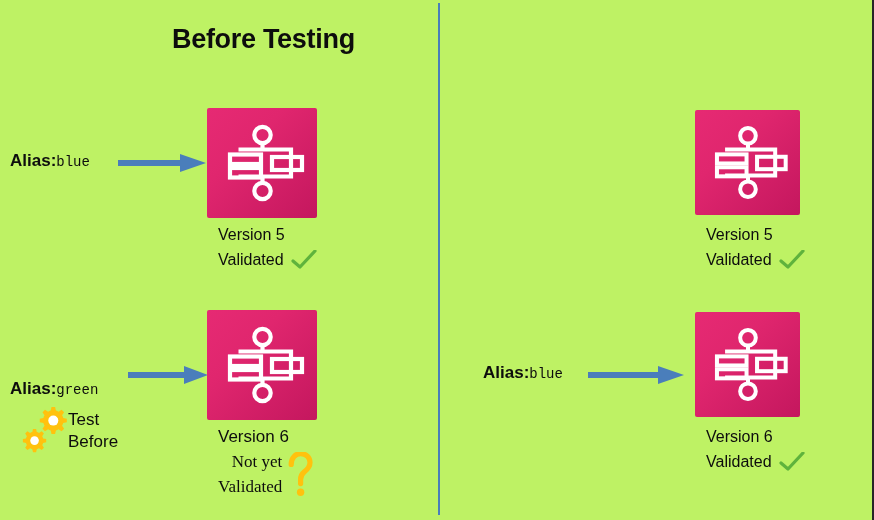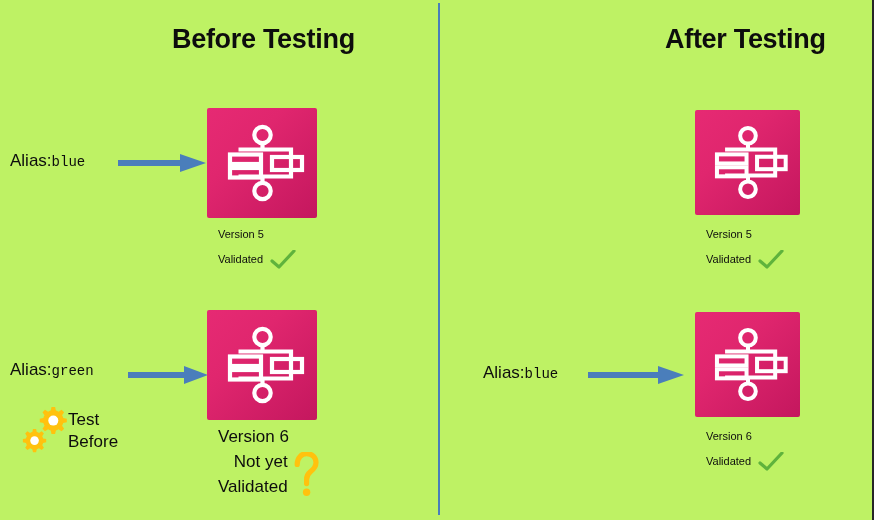--- a/index.html
+++ b/index.html
@@ -44,47 +44,47 @@
   
   .alias {
     position: absolute;
     white-space: nowrap;
     font-size: 17px;
     color: #0d0d0d;
     line-height: 1;
   }
   .alias .alias-word {
     font-family: "Liberation Sans", sans-serif;
-    font-weight: 400;
+    font-weight: 700;
   }
   .alias .alias-val {
     font-family: "Liberation Mono", monospace;
     font-weight: 400;
     font-size: 14px;
     letter-spacing: 0px;
   }
   #alias-blue-left  { left: 10px;  top: 152px; }
-  #alias-green-left { left: 10px;  top: 361px; }
+  #alias-green-left { left: 10px;  top: 380px; }
   #alias-blue-right { left: 483px; top: 364px; }
 
   
   .arrow { position: absolute; }
 
   
   .svc-icon {
     position: absolute;
     border-radius: 2px;
     background: linear-gradient(135deg, #e62a73 0%, #e0266e 35%, #c4175e 100%);
   }
   .svc-icon svg { display: block; width: 100%; height: 100%; }
 
   
   .caption {
     position: absolute;
-    font-size: 11px;
+    font-size: 16px;
     color: #0d0d0d;
     line-height: 25px;
     white-space: nowrap;
   }
   .cap-line { display: block; }
   .cap-row {
     display: flex;
     align-items: center;
     gap: 7px;
   }
@@ -96,20 +96,21 @@
     position: absolute;
     font-size: 17px;
     color: #0d0d0d;
     line-height: 25px;
     white-space: nowrap;
   }
   #nyv-wrap {
     display: flex;
     align-items: center;
     gap: 5px;
+    font-family: Liberation Serif, serif;
   }
   #nyv-text { text-align: right; }
   #qmark {
     width: 26px;
     height: 45px;
     flex: 0 0 auto;
   }
 
   
   #test-suite {
@@ -127,21 +128,20 @@
     white-space: nowrap;
   }
 </style>
 </head>
 <body>
 
 <div id="canvas">
 
   <div class="panel-title" id="title-before">Before Testing</div>
 
-  <div class="panel-title" id="title-after">After Testing</div>
 
   <div id="divider"></div>
 
   <div class="alias" id="alias-blue-left">
     <span class="alias-word">Alias:</span><span class="alias-val">blue</span>
   </div>
 
   <div class="arrow" style="left:118px; top:152px;">
     <svg width="88" height="22" viewBox="0 0 88 22">
       <path d="M0 8 H62 V2 L88 11 L62 20 V14 H0 Z" fill="#4a7ebb"></path>

